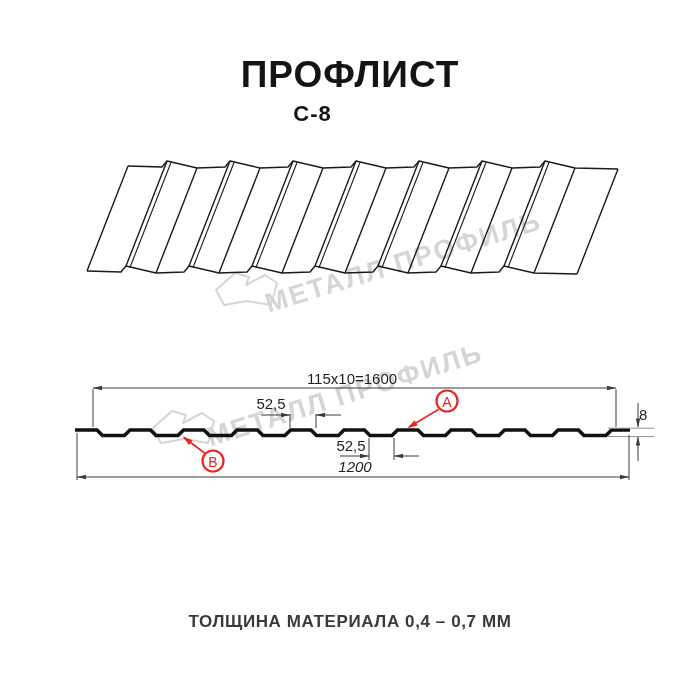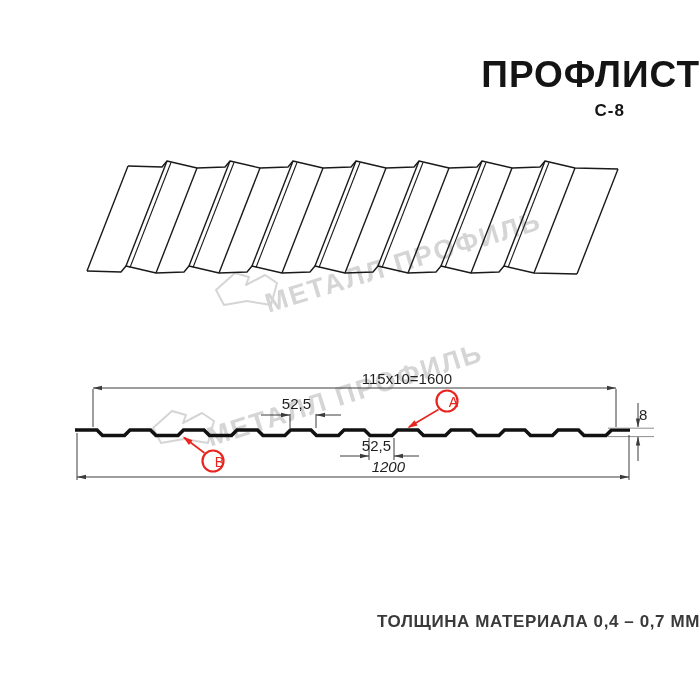--- a/index.html
+++ b/index.html
@@ -1,21 +1,21 @@
 <!DOCTYPE html>
 <html style="--red: #e8251f; --wm: #d5d5d5; --text: #141414;"><head>
 <meta charset="utf-8">
 <style>
   html,body{margin:0;padding:0;}
   body{width:700px;height:700px;position:relative;background:#ffffff;overflow:hidden;
        font-family:"Liberation Sans", sans-serif;}
   .abs{position:absolute;}
-  .ctr{text-align:right;}
+  .ctr{text-align:center;}
   #page-title{left:0;top:54px;width:700px;font-size:37px;font-weight:800;letter-spacing:1px;color:var(--text);}
-  #page-subtitle{left:0;top:101px;width:625px;font-size:17px;font-weight:700;letter-spacing:1px;color:var(--text);}
+  #page-subtitle{left:0;top:101px;width:625px;font-size:22px;font-weight:700;letter-spacing:1px;color:var(--text);}
   #footer-note{left:0;top:612px;width:700px;font-size:17px;font-weight:700;letter-spacing:0.6px;color:#3a3a3a;}
   .wm-text{font-size:27px;font-weight:700;letter-spacing:2px;color:var(--wm);white-space:nowrap;
            transform-origin:0 50%;z-index:1;}
   #wm-text-1{left:266px;top:289px;transform:rotate(-17deg);}
   #wm-text-2{left:208px;top:423px;transform:rotate(-17.5deg);}
   #tech-svg{left:0;top:0;z-index:2;}
   .dimtxt{font-size:15px;color:#1f1f1f;z-index:3;white-space:nowrap;}
   #dim-pitch{left:252px;top:370px;width:200px;}
   #dim-flat-top{left:231px;top:395px;width:80px;}
   #dim-flat-bottom{left:311px;top:437px;width:80px;}

